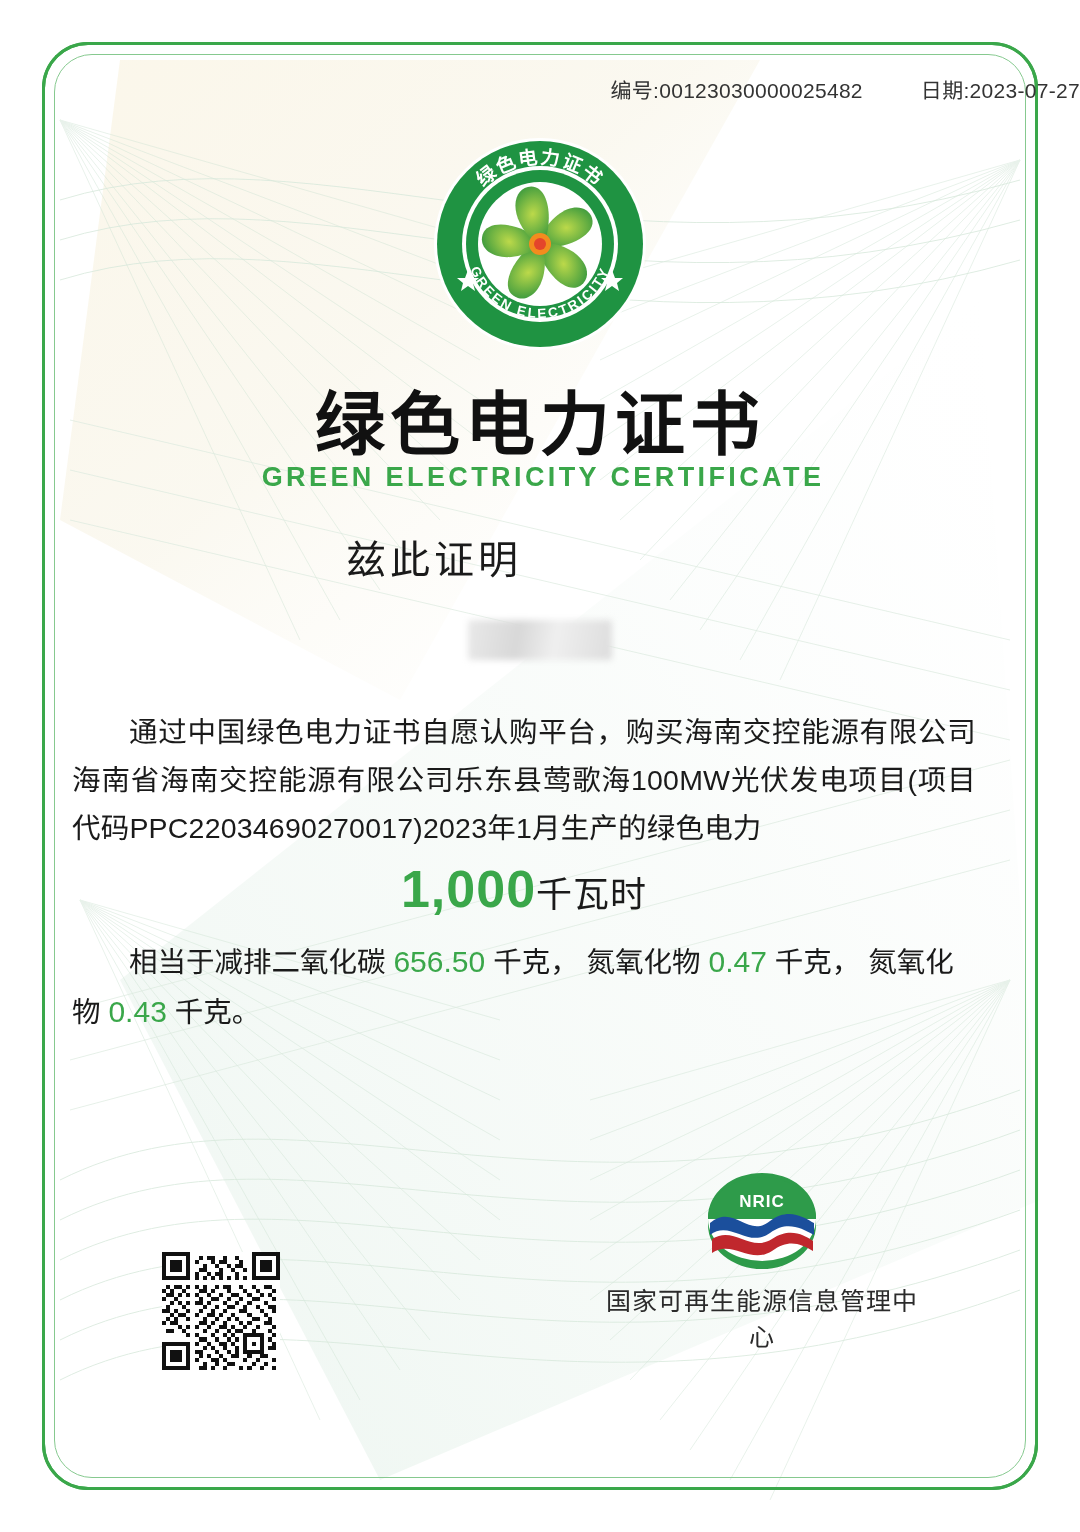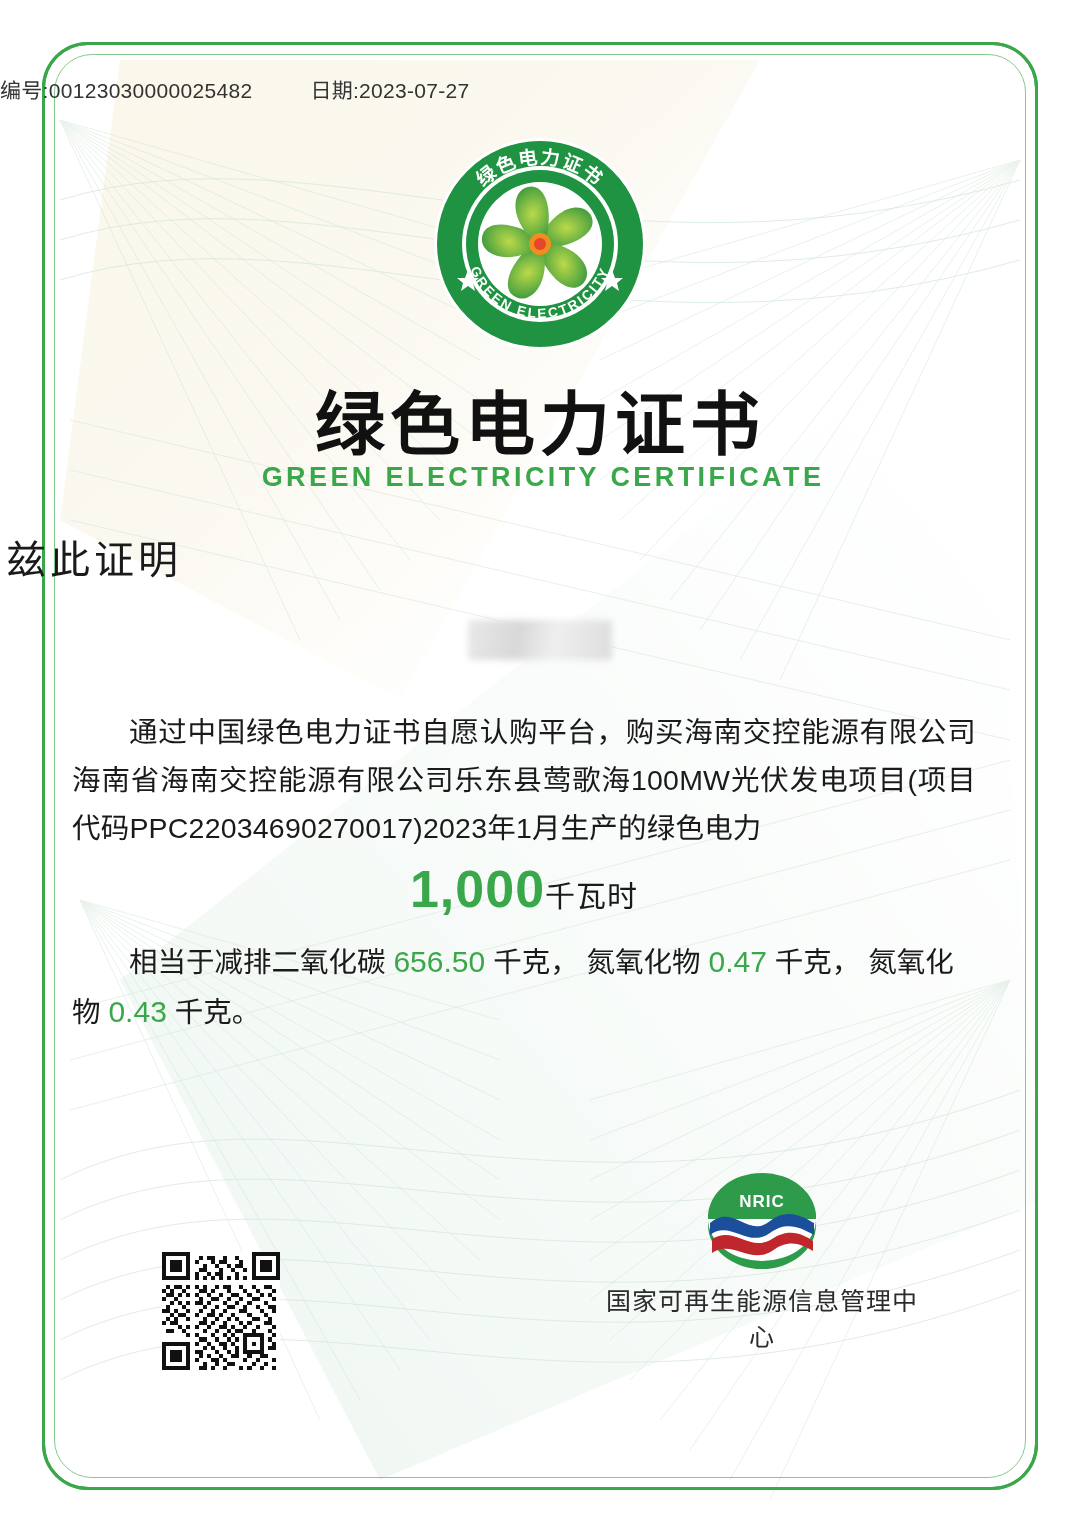--- a/index.html
+++ b/index.html
@@ -69,21 +69,21 @@
   .corner.bl { left: 42px;  bottom: 42px; border-right: none; border-top: none;    border-bottom-left-radius: 46px; }
   .corner.br { right: 42px; bottom: 42px; border-left: none;  border-top: none;    border-bottom-right-radius: 46px; }
 
   
   .header-row {
     position: absolute;
     top: 74px;
     left: 0;
     width: 1080px;
     display: flex;
-    justify-content: flex-start;
+    justify-content: flex-end;
     gap: 58px;
     font-size: 21px;
     color: #333333;
     letter-spacing: 0.3px;
   }
 
   
   .emblem-wrap {
     position: absolute;
     top: 136px;
@@ -114,23 +114,23 @@
     text-align: center;
     font-size: 27px;
     font-weight: bold;
     letter-spacing: 3.4px;
     color: #3aa74a;
   }
 
   .subtitle {
     position: absolute;
     top: 528px;
-    left: 6px;
+    left: 0;
     width: 868px;
-    text-align: left;
+    text-align: center;
     font-size: 40px;
     letter-spacing: 4px;
     color: #1a1a1a;
   }
 
   
   .holder {
     position: absolute;
     top: 620px;
     left: 0;
@@ -167,21 +167,21 @@
     text-align: center;
     line-height: 62px;
   }
   .amount-num {
     font-size: 52px;
     font-weight: bold;
     color: #3aa74a;
     letter-spacing: 1px;
   }
   .amount-unit {
-    font-size: 30px;
+    font-size: 36px;
     color: #1a1a1a;
     letter-spacing: 1px;
   }
   .para2 {
     margin-top: 4px;
     font-size: 28.5px;
     line-height: 50px;
     text-indent: 2em;
     color: #1a1a1a;
   }

